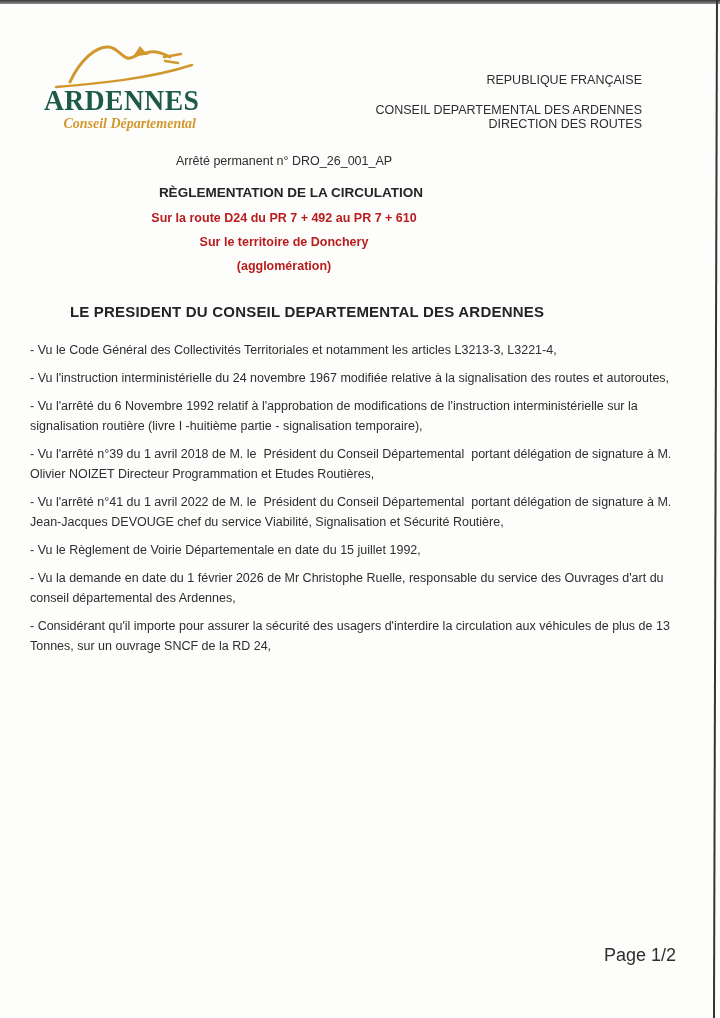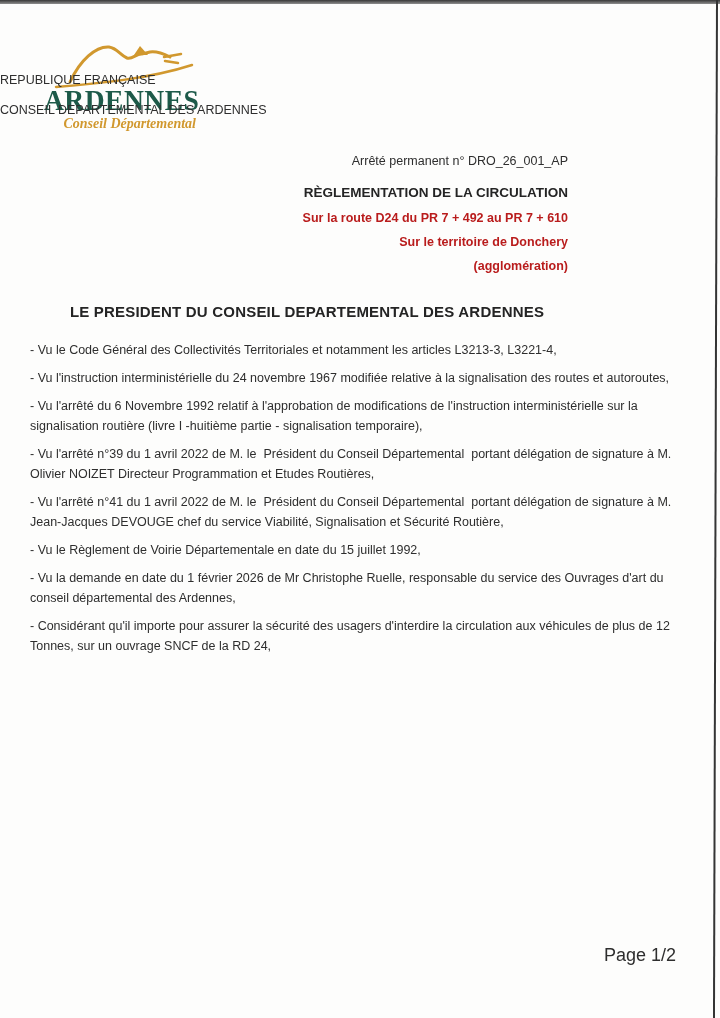--- a/index.html
+++ b/index.html
@@ -44,27 +44,27 @@
     font-weight: bold;
     font-size: 14px;
     color: #d1982e;
     text-align: right;
     width: 152px;
     margin-top: 1px;
   }
   
   .org-header {
     position: absolute; top: 73px; left: 0; width: 642px;
-    text-align: left; font-size: 12.5px; line-height: 14px;
+    text-align: right; font-size: 12.5px; line-height: 14px;
   }
   .org-header .line1 { margin-bottom: 16px; }
   
   .title-block {
     position: absolute; top: 154px; left: 0; width: 568px;
-    text-align: right;
+    text-align: center;
   }
   .ref-line { font-size: 12.5px; margin: 0 0 17px 0; }
   .doc-title { font-size: 13.5px; font-weight: bold; margin: 0 0 11px 14px; color: #242424; }
   .doc-sub { font-size: 12.5px; font-weight: bold; margin: 0 0 10px 0; color: #b91c1c; }
   
   .main-heading {
     position: absolute; top: 303px; left: 0; width: 614px;
     text-align: center; font-size: 15px; font-weight: bold; color: #242424;
     letter-spacing: 0.2px;
   }
@@ -99,38 +99,39 @@
       <path d="M110,19 L127,16 M111,23 L124,25" fill="none" stroke="#d1982e" stroke-width="2.5" stroke-linecap="round"></path>
       <path d="M2,49 C40,46 95,41 138,27" fill="none" stroke="#d1982e" stroke-width="2.5" stroke-linecap="round"></path>
     </svg>
     <div class="logo-name">ARDENNES</div>
     <div class="logo-sub">Conseil Départemental</div>
   </div>
 
   <div class="org-header">
     <div class="line1">REPUBLIQUE FRANÇAISE</div>
     <div class="line2">CONSEIL DEPARTEMENTAL DES ARDENNES</div>
+    <div class="line3">DIRECTION DES ROUTES</div>
   </div>
 
   <div class="title-block">
     <p class="ref-line">Arrêté permanent n° DRO_26_001_AP</p>
     <p class="doc-title">RÈGLEMENTATION DE LA CIRCULATION</p>
     <p class="doc-sub">Sur la route D24 du PR 7 + 492 au PR 7 + 610</p>
     <p class="doc-sub">Sur le territoire de Donchery</p>
     <p class="doc-sub">(agglomération)</p>
   </div>
 
   <div class="main-heading">LE PRESIDENT DU CONSEIL DEPARTEMENTAL DES ARDENNES</div>
 
   <div class="body-text">
     <p>- Vu le Code Général des Collectivités Territoriales et notamment les articles L3213-3, L3221-4,</p>
     <p>- Vu l'instruction interministérielle du 24 novembre 1967 modifiée relative à la signalisation des routes et autoroutes,</p>
     <p>- Vu l'arrêté du 6 Novembre 1992 relatif à l'approbation de modifications de l'instruction interministérielle sur la signalisation routière (livre I -huitième partie - signalisation temporaire),</p>
-    <p>- Vu l'arrêté n°39 du 1 avril 2022 de M. le  Président du Conseil Départemental  portant délégation de signature à M. Olivier NOIZET Directeur Programmation et Etudes Routières,</p>
+    <p>- Vu l'arrêté n°39 du 1 avril 2018 de M. le  Président du Conseil Départemental  portant délégation de signature à M. Olivier NOIZET Directeur Programmation et Etudes Routières,</p>
     <p>- Vu l'arrêté n°41 du 1 avril 2022 de M. le  Président du Conseil Départemental  portant délégation de signature à M. Jean-Jacques DEVOUGE chef du service Viabilité, Signalisation et Sécurité Routière,</p>
     <p>- Vu le Règlement de Voirie Départementale en date du 15 juillet 1992,</p>
     <p>- Vu la demande en date du 1 février 2026 de Mr Christophe Ruelle, responsable du service des Ouvrages d'art du conseil départemental des Ardennes,</p>
-    <p>- Considérant qu'il importe pour assurer la sécurité des usagers d'interdire la circulation aux véhicules de plus de 12 Tonnes, sur un ouvrage SNCF de la RD 24,</p>
+    <p>- Considérant qu'il importe pour assurer la sécurité des usagers d'interdire la circulation aux véhicules de plus de 13 Tonnes, sur un ouvrage SNCF de la RD 24,</p>
   </div>
 
   <div class="page-footer">Page 1/2</div>
 
 </div>
 
 </body></html>

